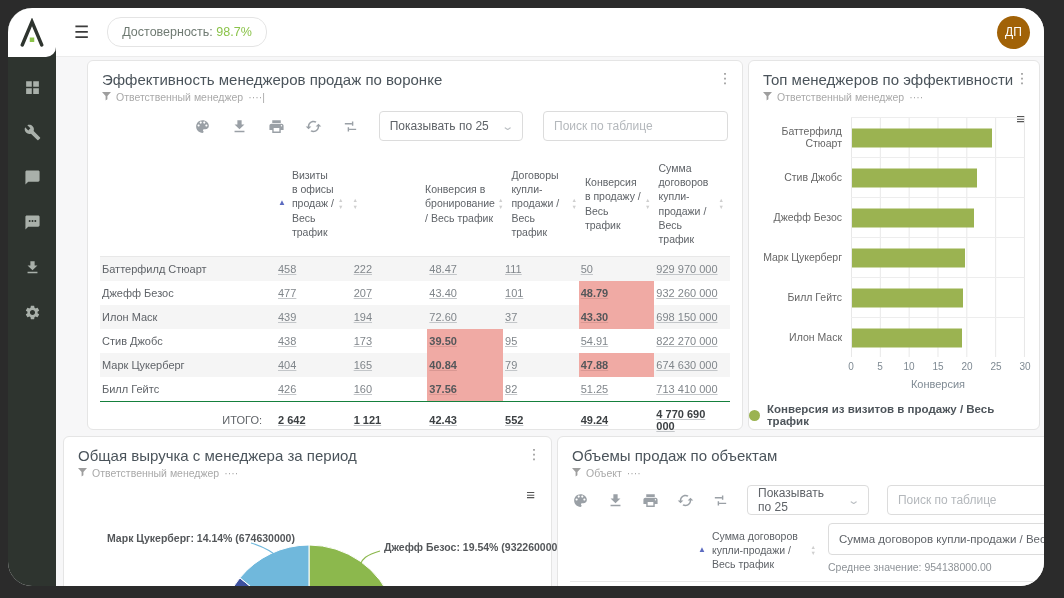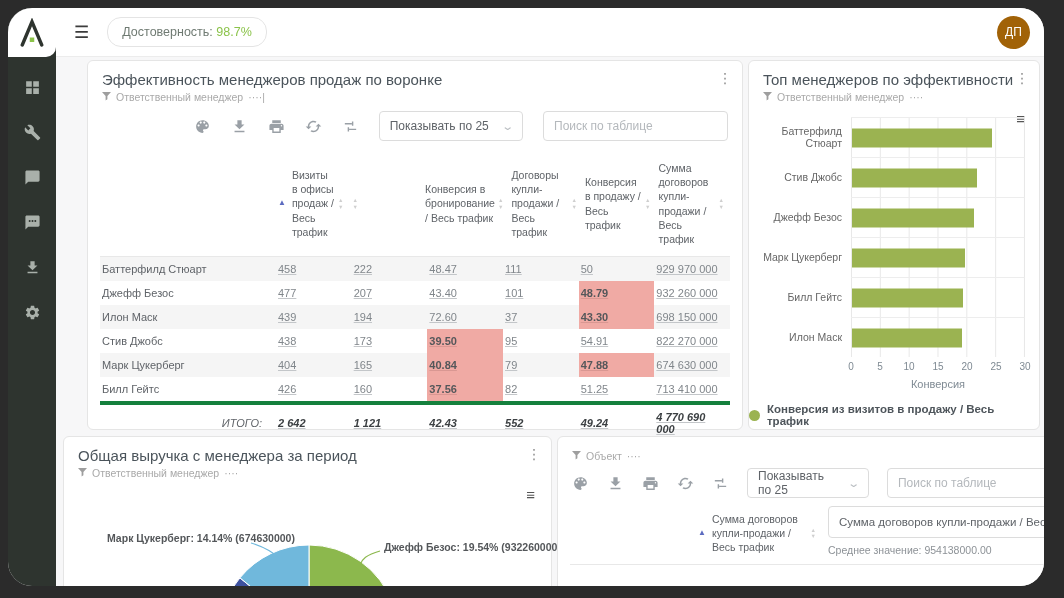--- a/index.html
+++ b/index.html
@@ -58,21 +58,21 @@
   .c-val span, .c-name-total { }
   .f-head { border-bottom:1px solid #e8e8e8; }
   .f-head .fcell { font-size:10.5px; color:#5f6368; line-height:1.35; padding-top:10px; padding-bottom:10px;
                    display:flex; align-items:center; gap:2px; }
   .sorters { display:flex; flex-direction:column; font-size:5.5px; color:#cfcfcf; line-height:1.1; margin-left:1px; }
   .sort-active { color:#5c6bc0; font-size:8px; margin-right:4px; align-self:center; }
   .vlink { text-decoration:underline; text-decoration-color:#c3c6c9; cursor:pointer; }
   .frow.zebra { background:#f5f5f5; }
   .fcell.hl { background:#f0aaa4; }
   .fcell.hl span { color:#54575a; font-weight:700; text-decoration-color:#d99792; }
-  .f-total { border-top:4px solid #15803d;font-style:italic; }
+  .f-total { border-top:1px solid #15803d; }
   .f-total .c-name { justify-content:flex-end; padding-right:14px; color:#5f6368; }
   .f-total .c-val span { color:#3c4043; font-weight:700; }
 
   
   .card-top { flex:1; height:370px; }
   .hchart { margin-top:14px; position:relative; }
   .hc-menu { position:absolute; right:14px; top:-2px; color:#555; font-size:15px; cursor:pointer; line-height:0.5; }
   .hbar-row { display:flex; align-items:center; height:40px; }
   .hbar-label { width:102px; flex:0 0 102px; text-align:right; padding-right:9px; font-size:10.5px; color:#666; }
   .hbar-track { flex:1; margin-right:14px; height:100%; position:relative; border-right:1px solid #e8e8e8; border-top:1px solid #ededed;
@@ -513,20 +513,21 @@
               <path d="M126 134 C142 131, 150 133, 160 139" fill="none" stroke="#3d519f" stroke-width="1.2"></path>
             </svg>
             <span class="pie-label" style="left:43px; top:53px">Марк Цукерберг: 14.14% (674630000)</span>
             <span class="pie-label" style="left:320px; top:62px">Джефф Безос: 19.54% (932260000)</span>
 
           </div>
         </div>
 
         <div class="card card-objects">
           <div class="card-head">
+            <div class="card-title">Объемы продаж по объектам</div>
             <div class="card-sub">
               <span class="funnel-ico"><svg viewBox="0 0 10 10">
                     <path d="M0 0h10L6 4.5V8L4 9.5v-5z"></path>
                   </svg></span>
               <span>Объект</span>
               <span>····</span>
             </div>
 
           </div>
 

